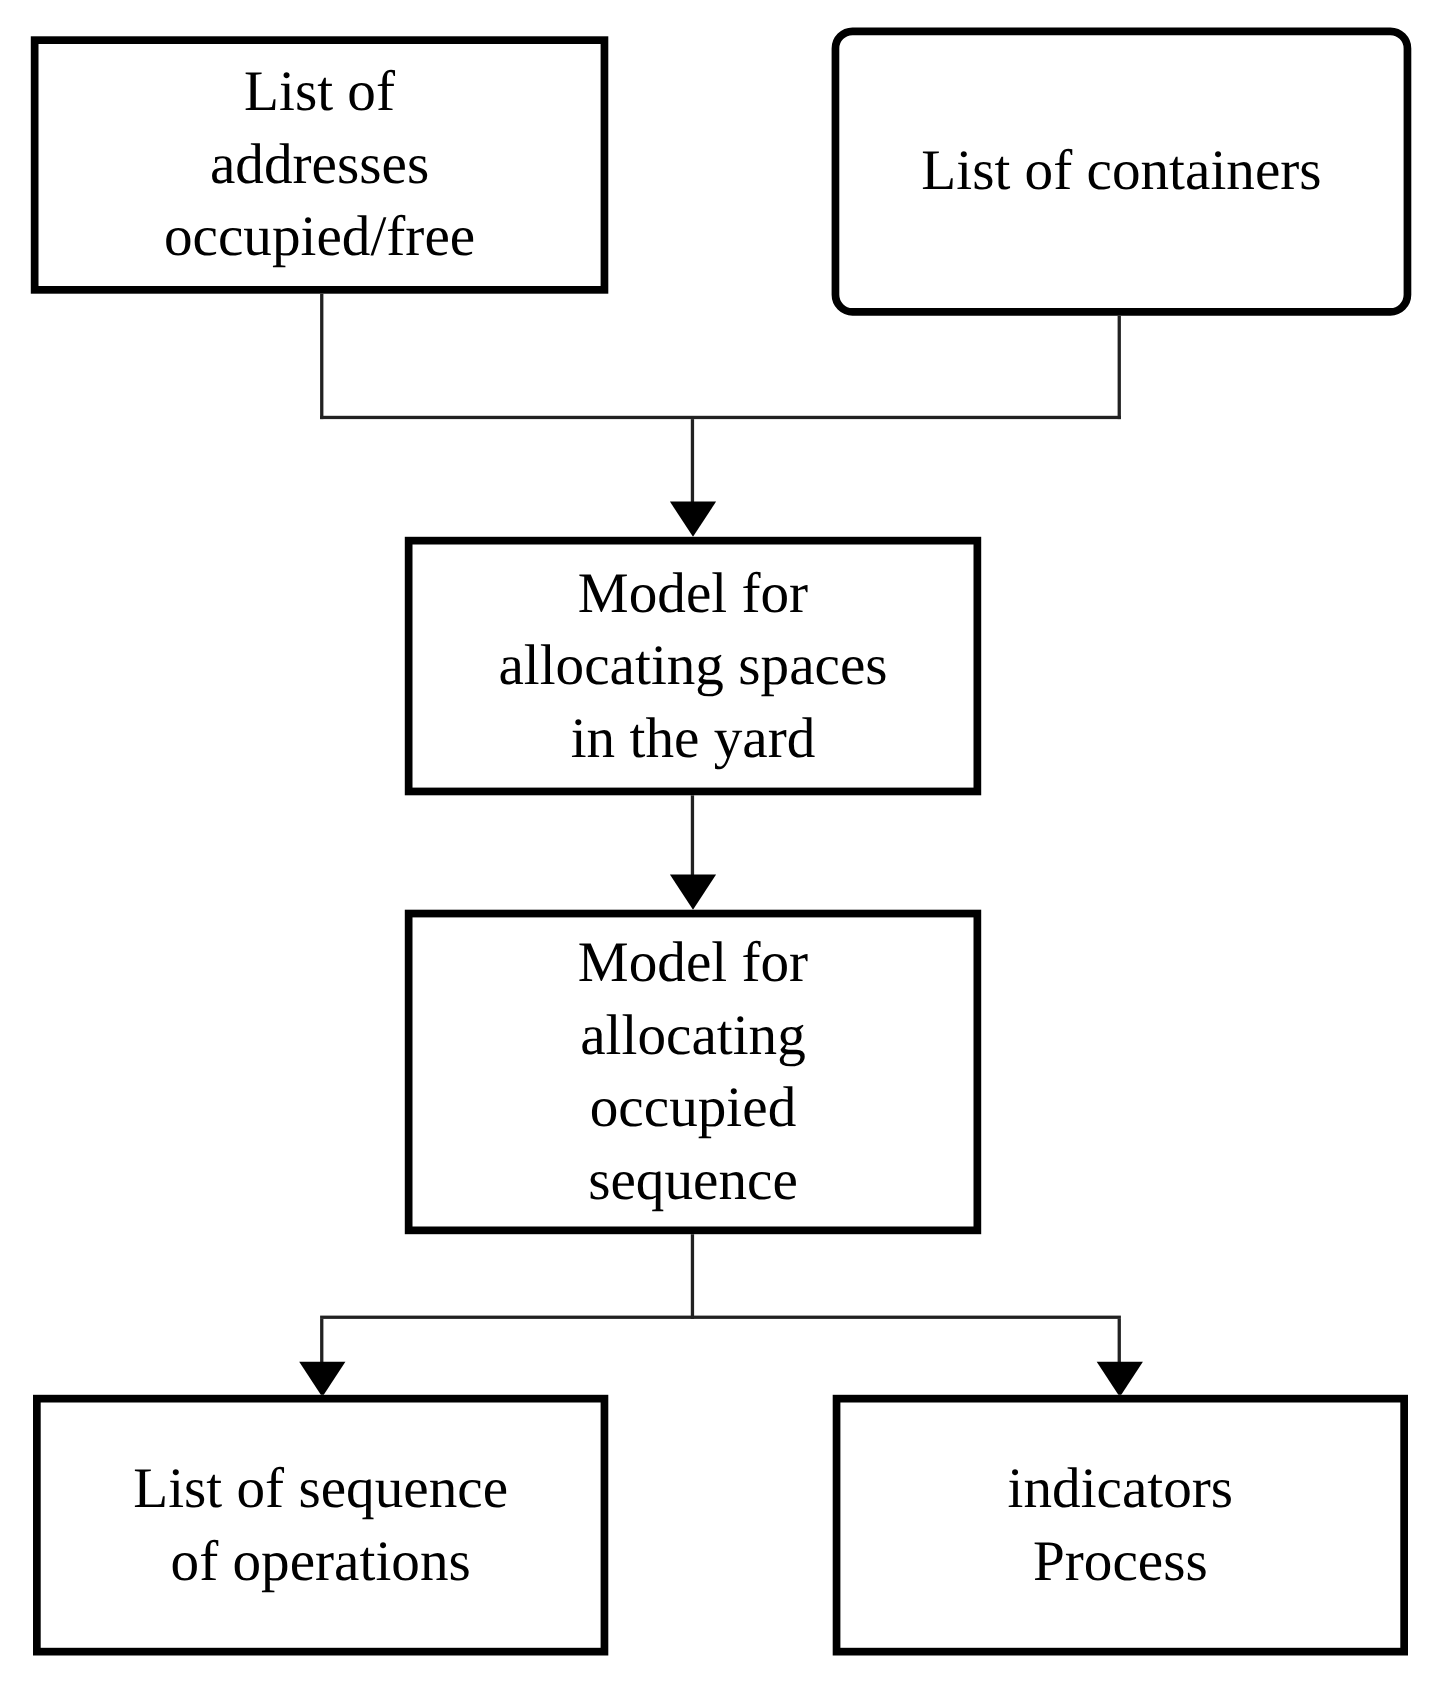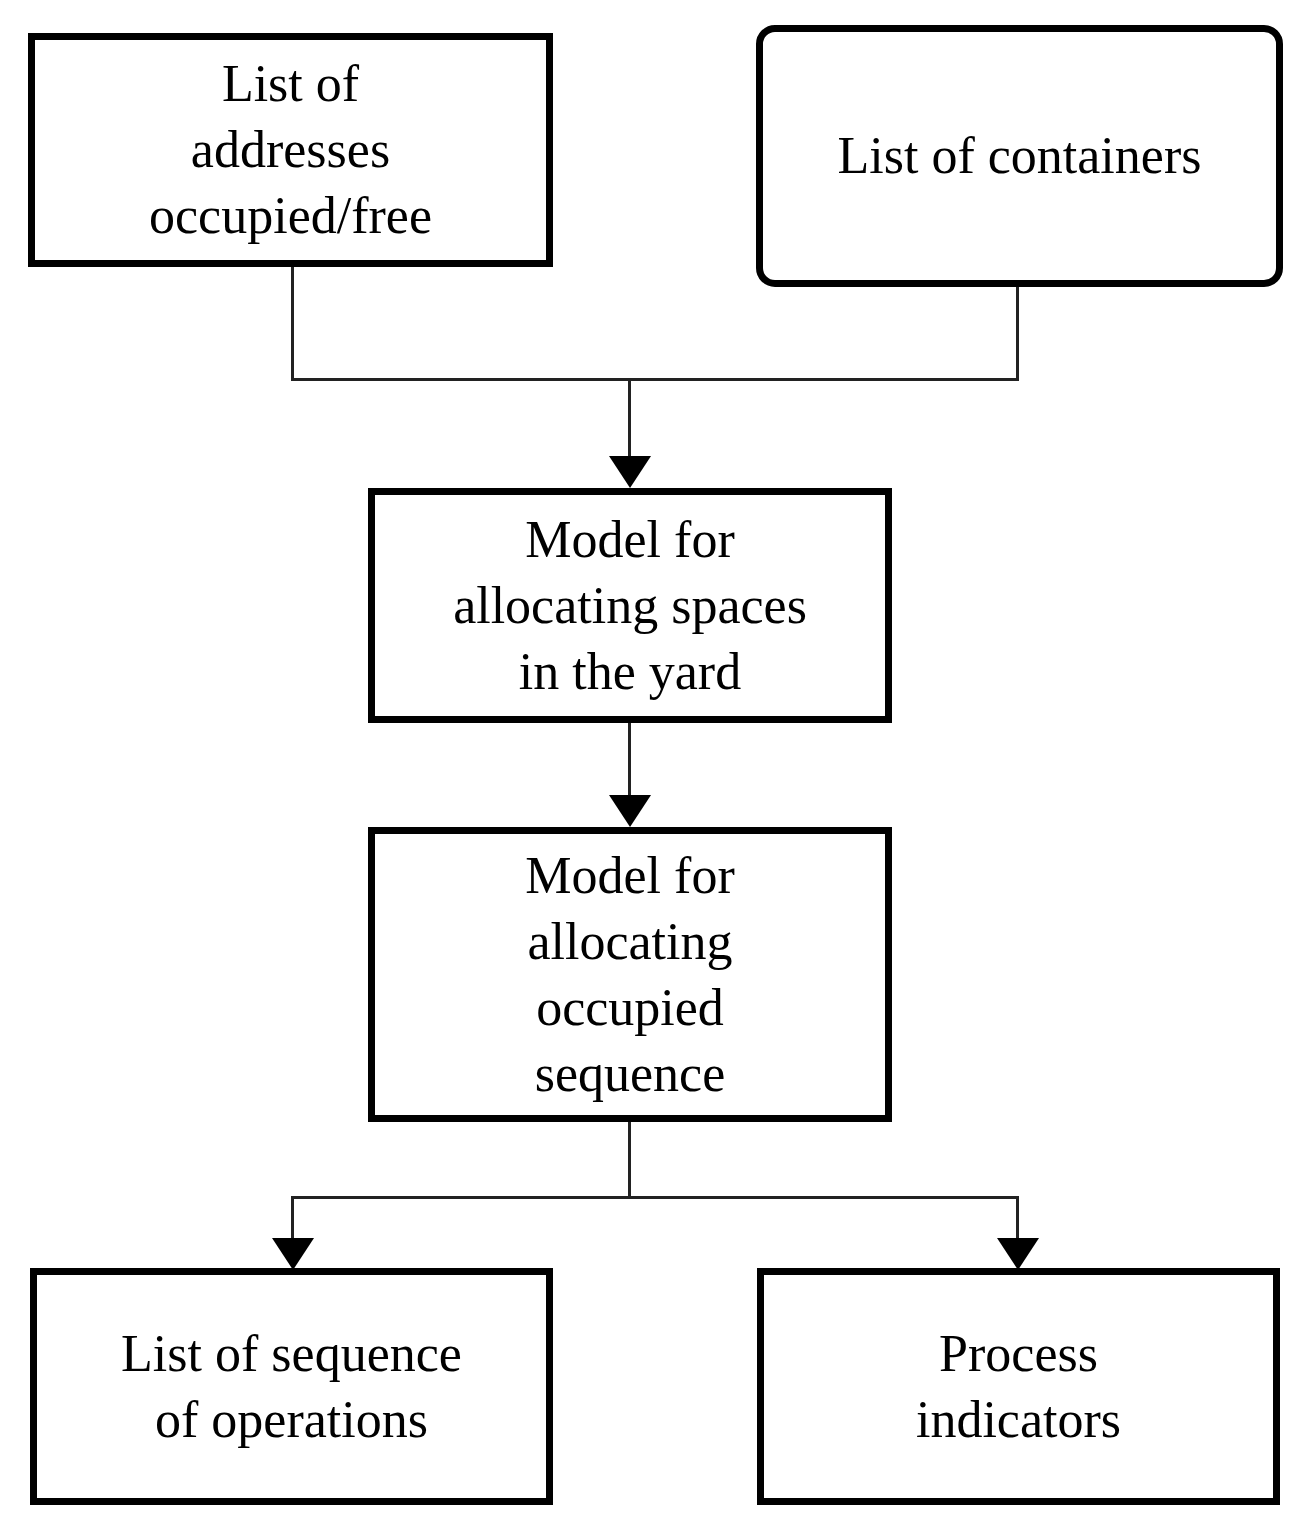--- a/index.html
+++ b/index.html
@@ -88,17 +88,17 @@
   <div class="arrowhead" style="left:272px; top:1238px;"></div>
   <div class="edge" style="left:1016px; top:1199px; width:3px; height:41px;"></div>
   <div class="arrowhead" style="left:997px; top:1238px;"></div>
 
   <div class="node" style="left:30px; top:1268px; width:523px; height:237px;align-items:center;">
     <div class="line">List of sequence</div>
     <div class="line">of operations</div>
   </div>
 
   <div class="node" style="left:757px; top:1268px; width:523px; height:237px;">
+    <div class="line">indicators</div>
     <div class="line">Process</div>
-    <div class="line">indicators</div>
   </div>
 
 </div>
 
 </body></html>

